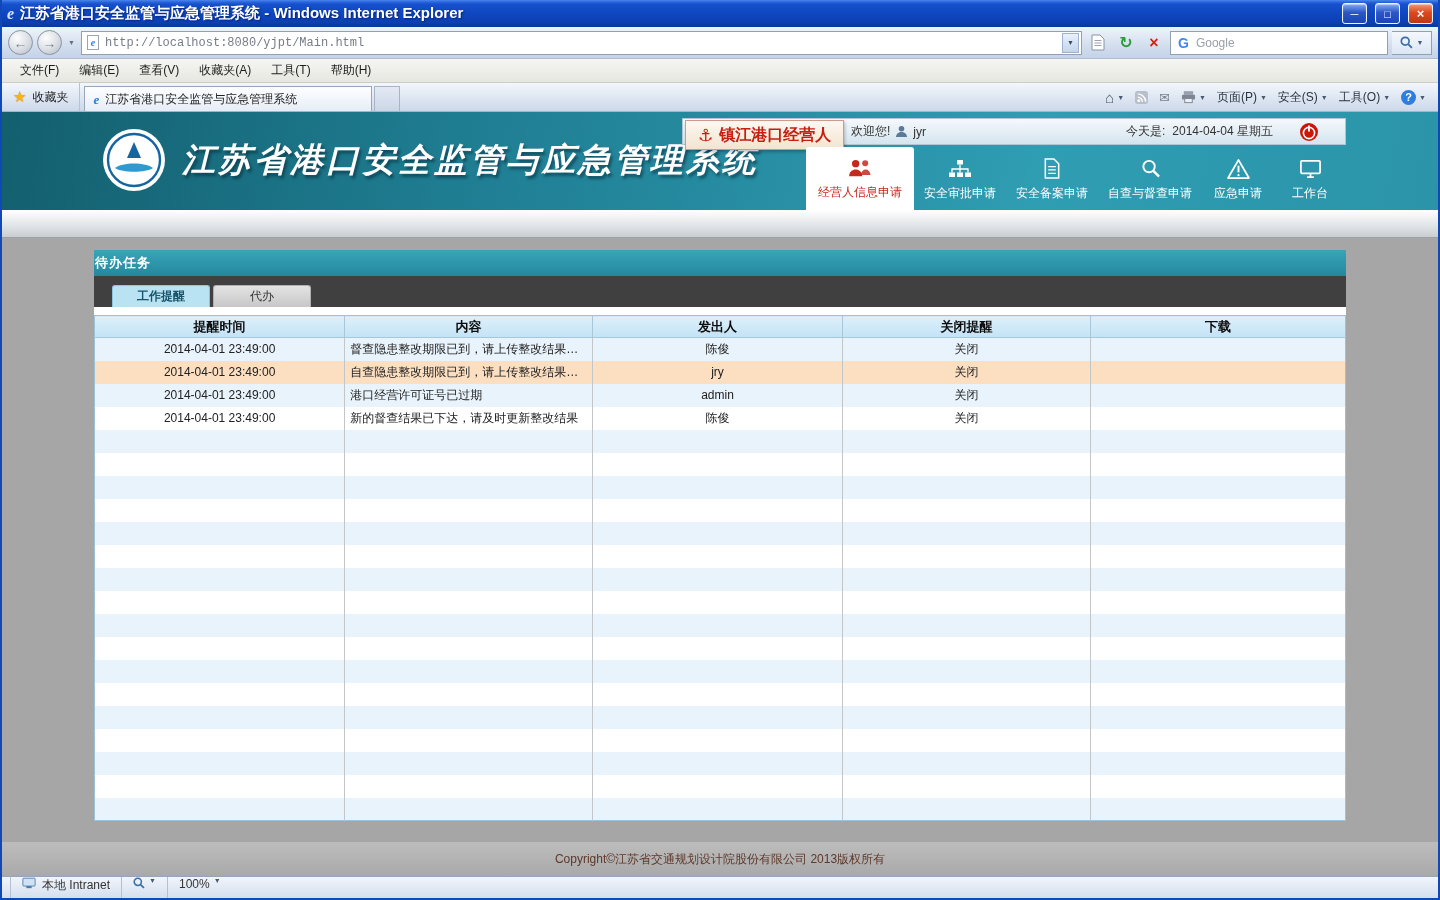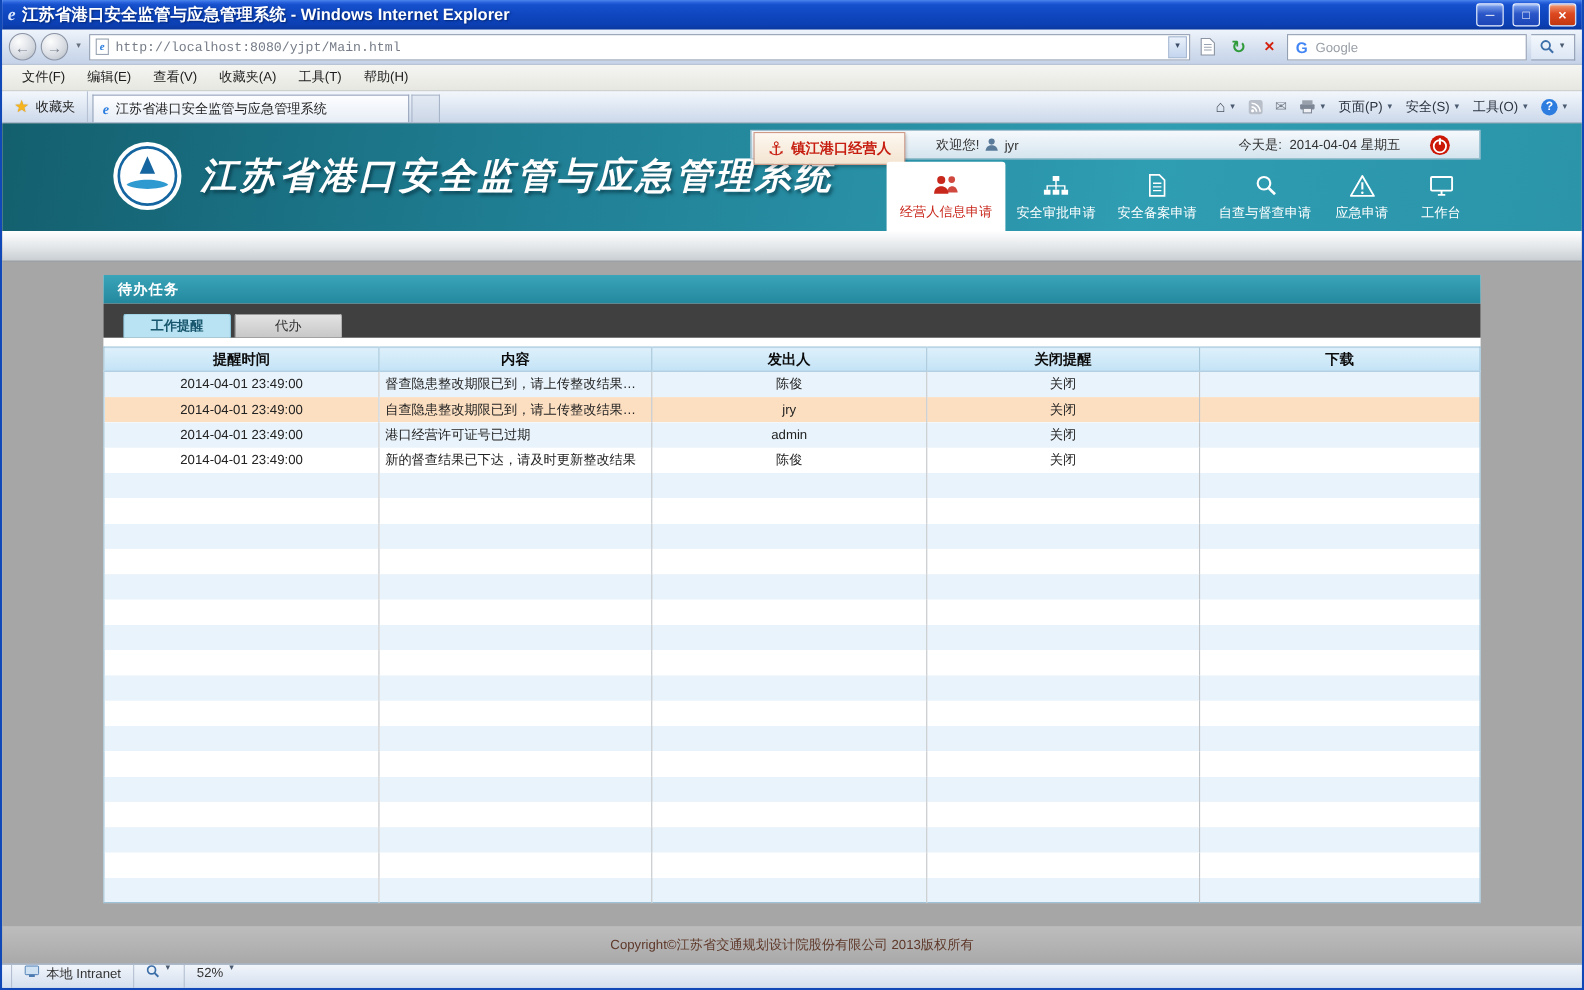--- a/index.html
+++ b/index.html
@@ -68,40 +68,40 @@
     background:linear-gradient(100deg,#135f6e 0%,#1f7d92 32%,#2f9db2 72%,#2b94a9 100%)}
   .logo{position:absolute;left:100px;top:16px;width:64px;height:64px}
   .site-title{position:absolute;left:180px;top:26px;font-size:33px;font-weight:bold;font-style:italic;color:#fff;
     letter-spacing:3px;white-space:nowrap;text-shadow:2px 3px 3px rgba(0,35,50,.55)}
 
   .top-strip{position:absolute;right:92px;top:6px;width:664px;height:27px;padding:0 0 0 168px;
     background:linear-gradient(180deg,#f5f9fc,#d5e4ee);border:1px solid #b0c6d4;display:flex;align-items:center;gap:8px}
   .role-badge{position:absolute;left:2px;top:1px;height:30px;display:flex;align-items:center;gap:6px;padding:0 12px;
     background:linear-gradient(180deg,#fdf8f1,#f3e4d0);border:1px solid #cf9a86;box-shadow:1px 2px 3px rgba(0,0,0,.25)}
   .role-anchor{color:#c61e10;font-size:17px;line-height:1}
-  .role-text{color:#c61e10;font-weight:bold;font-size:13px;white-space:nowrap}
+  .role-text{color:#c61e10;font-weight:bold;font-size:16px;white-space:nowrap}
   .welcome-grp{display:flex;align-items:center;gap:5px;color:#333}
   .strip-flex{flex:1}
   .date-grp{display:flex;gap:7px;color:#333;white-space:nowrap}
   .logout-btn{margin:0 26px 0 18px;flex-shrink:0;display:flex;align-items:center}
 
   .nav-row{position:absolute;right:92px;bottom:0;display:flex;align-items:flex-end}
   .nav-item{display:flex;flex-direction:column;align-items:center;justify-content:flex-end;gap:6px;
     padding:8px 10px;color:#fff;min-width:72px;cursor:default}
   .nav-item.active{background:#fff;color:#c8281c;border-radius:3px 3px 0 0;padding:9px 12px}
   .nav-label{font-size:12px;white-space:nowrap}
   .nav-ico{height:22px;display:flex;align-items:flex-end}
 
   .sub-band{height:28px;flex-shrink:0;background:linear-gradient(180deg,#ffffff,#e2e6e9 55%,#c9ced2);border-bottom:1px solid #9aa0a6}
 
   
   .content{flex:1;display:flex;flex-direction:column;overflow:hidden}
   .panel{margin:12px 92px 0;background:#fff}
   .panel-title{height:26px;background:linear-gradient(180deg,#3aa4b8,#23889e);color:#fff;font-weight:bold;
-    display:flex;align-items:center;padding-left:13px;font-size:13px;letter-spacing:1px}
+    display:flex;align-items:center;padding-left:1px;font-size:13px;letter-spacing:1px}
   .tabs{display:flex;gap:3px;padding:9px 0 0 18px;background:#404040}
   .tab-item{width:98px;height:22px;display:flex;align-items:center;justify-content:center;font-size:12px;border-radius:3px 3px 0 0}
   .tab-item.active{background:#b9e3f2;color:#17566c;font-weight:bold;border:1px solid #8cc6dc;border-bottom:none}
   .tab-item.inactive{background:linear-gradient(180deg,#e3e3e3,#c7c7c7);color:#333;border:1px solid #b0b0b0;border-bottom:none}
 
   .task-table{width:100%;border-collapse:collapse;table-layout:fixed;margin-top:8px;border:1px solid #9bc2d8}
   .task-table th{height:22px;background:linear-gradient(180deg,#def0fb,#c3e3f6);font-size:13px;font-weight:bold;color:#0c0c0c;
     border-left:1px solid #a8c8da;border-bottom:1px solid #a8c8da}
   .task-table th:first-child{border-left:none}
   .task-table td{height:23px;font-size:12px;color:#222;text-align:center;border-left:1px solid #c3c6c9;
@@ -528,18 +528,18 @@
       <span>本地 Intranet</span>
     </span>
     <span class="sb-seg sb-zoom">
       <svg width="12" height="12" viewBox="0 0 14 14">
           <circle cx="5.6" cy="5.6" r="4.2" fill="none" stroke="#3c6ea8" stroke-width="1.8"></circle>
           <path d="M8.8 8.8 12.8 12.8" stroke="#3c6ea8" stroke-width="2"></path>
         </svg>
       <span class="cv">▼</span>
     </span>
     <span class="sb-seg sb-zoom">
-      <span>52%</span>
+      <span>100%</span>
       <span class="cv">▼</span>
     </span>
   </div>
 
 </div>
 
 </body></html>

